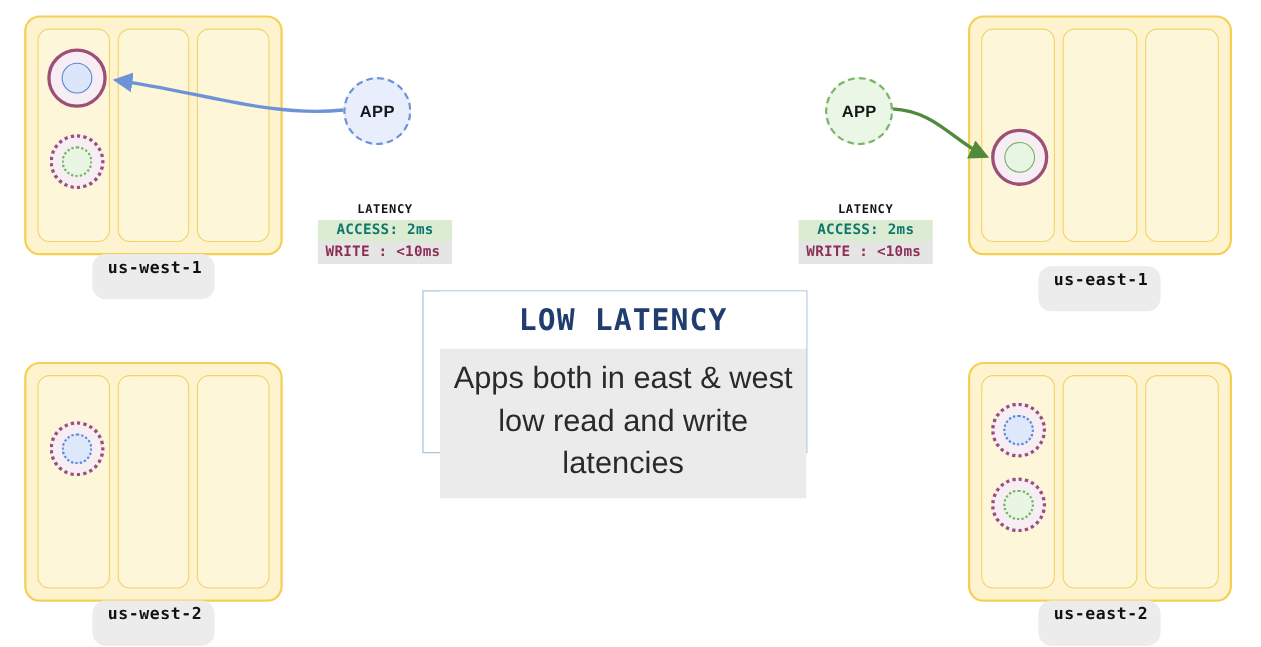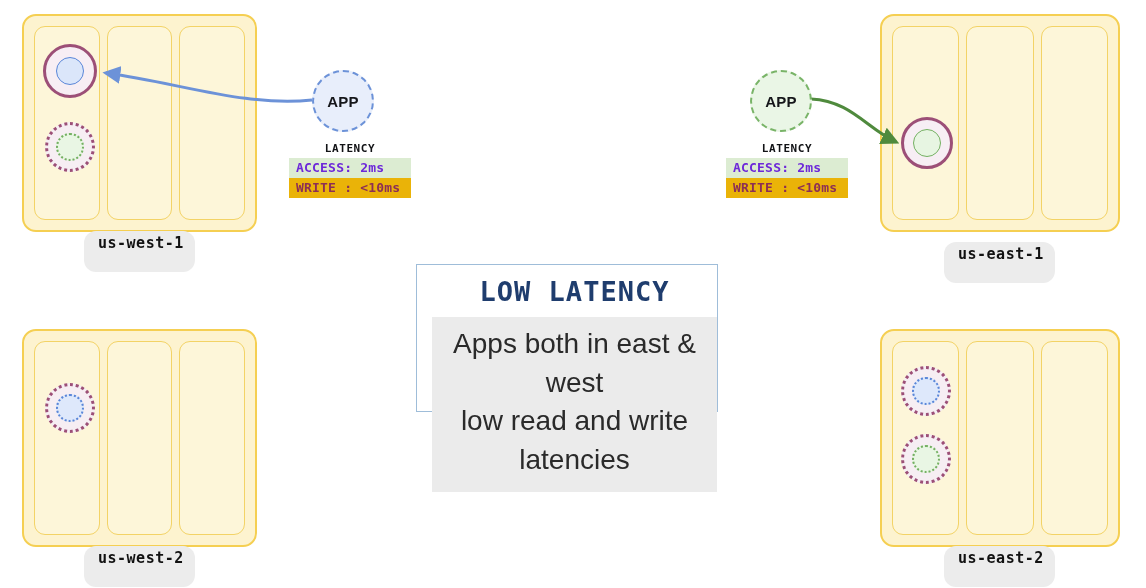--- a/index.html
+++ b/index.html
@@ -105,44 +105,46 @@
     border: 2px dashed #6c92d8;
   }
   .app-green {
     background: #eaf6e6;
     border: 2px dashed #79b468;
   }
 
   
   .latency-block {
     position: absolute;
+    margin-top: 42px;
   }
   .latency-title {
     text-align: center;
     font-family: "DejaVu Sans Mono", "Liberation Mono", monospace;
     font-weight: bold;
     font-size: 11px;
     letter-spacing: 0.6px;
     color: #121316;
     margin-bottom: 3px;
   }
   .latency-row {
     font-family: "DejaVu Sans Mono", "Liberation Mono", monospace;
     font-weight: bold;
     font-size: 13px;
     letter-spacing: 0.2px;
     padding: 2px 7px 3px 7px;
     white-space: pre;
   }
   .lat-access {
     background: #dcecd2;
-    color: #6d28d9;
+    color: #0f766e;
+    text-align: center;
   }
   .lat-write {
-    background: #eab308;
+    background: #e5e5e5;
     color: #8c2f55;
   }
 
   
   .callout {
     position: absolute;
     box-sizing: border-box;
     border: 1px solid #9fbdd9;
     background: #ffffff;
   }
@@ -250,19 +252,19 @@
 
 <div class="app-node app-green" style="left:750px; top:70px; width:62px; height:62px;">
   <span>APP</span>
 </div>
 <div class="latency-block" style="left:726px; top:142px; width:122px;">
   <div class="latency-title">LATENCY</div>
   <div class="latency-row lat-access">ACCESS: 2ms</div>
   <div class="latency-row lat-write">WRITE : &lt;10ms</div>
 </div>
 
-<div class="callout" style="left:416px; top:264px; width:302px; height:148px;padding-left:15px;">
+<div class="callout" style="left:384px; top:264px; width:350px; height:148px;padding-left:15px;">
   <div class="callout-header">LOW LATENCY</div>
   <div class="callout-body">
     <div class="callout-line">Apps both in east &amp; west</div>
     <div class="callout-line">low read and write latencies</div>
   </div>
 </div>
 
 </body></html>

